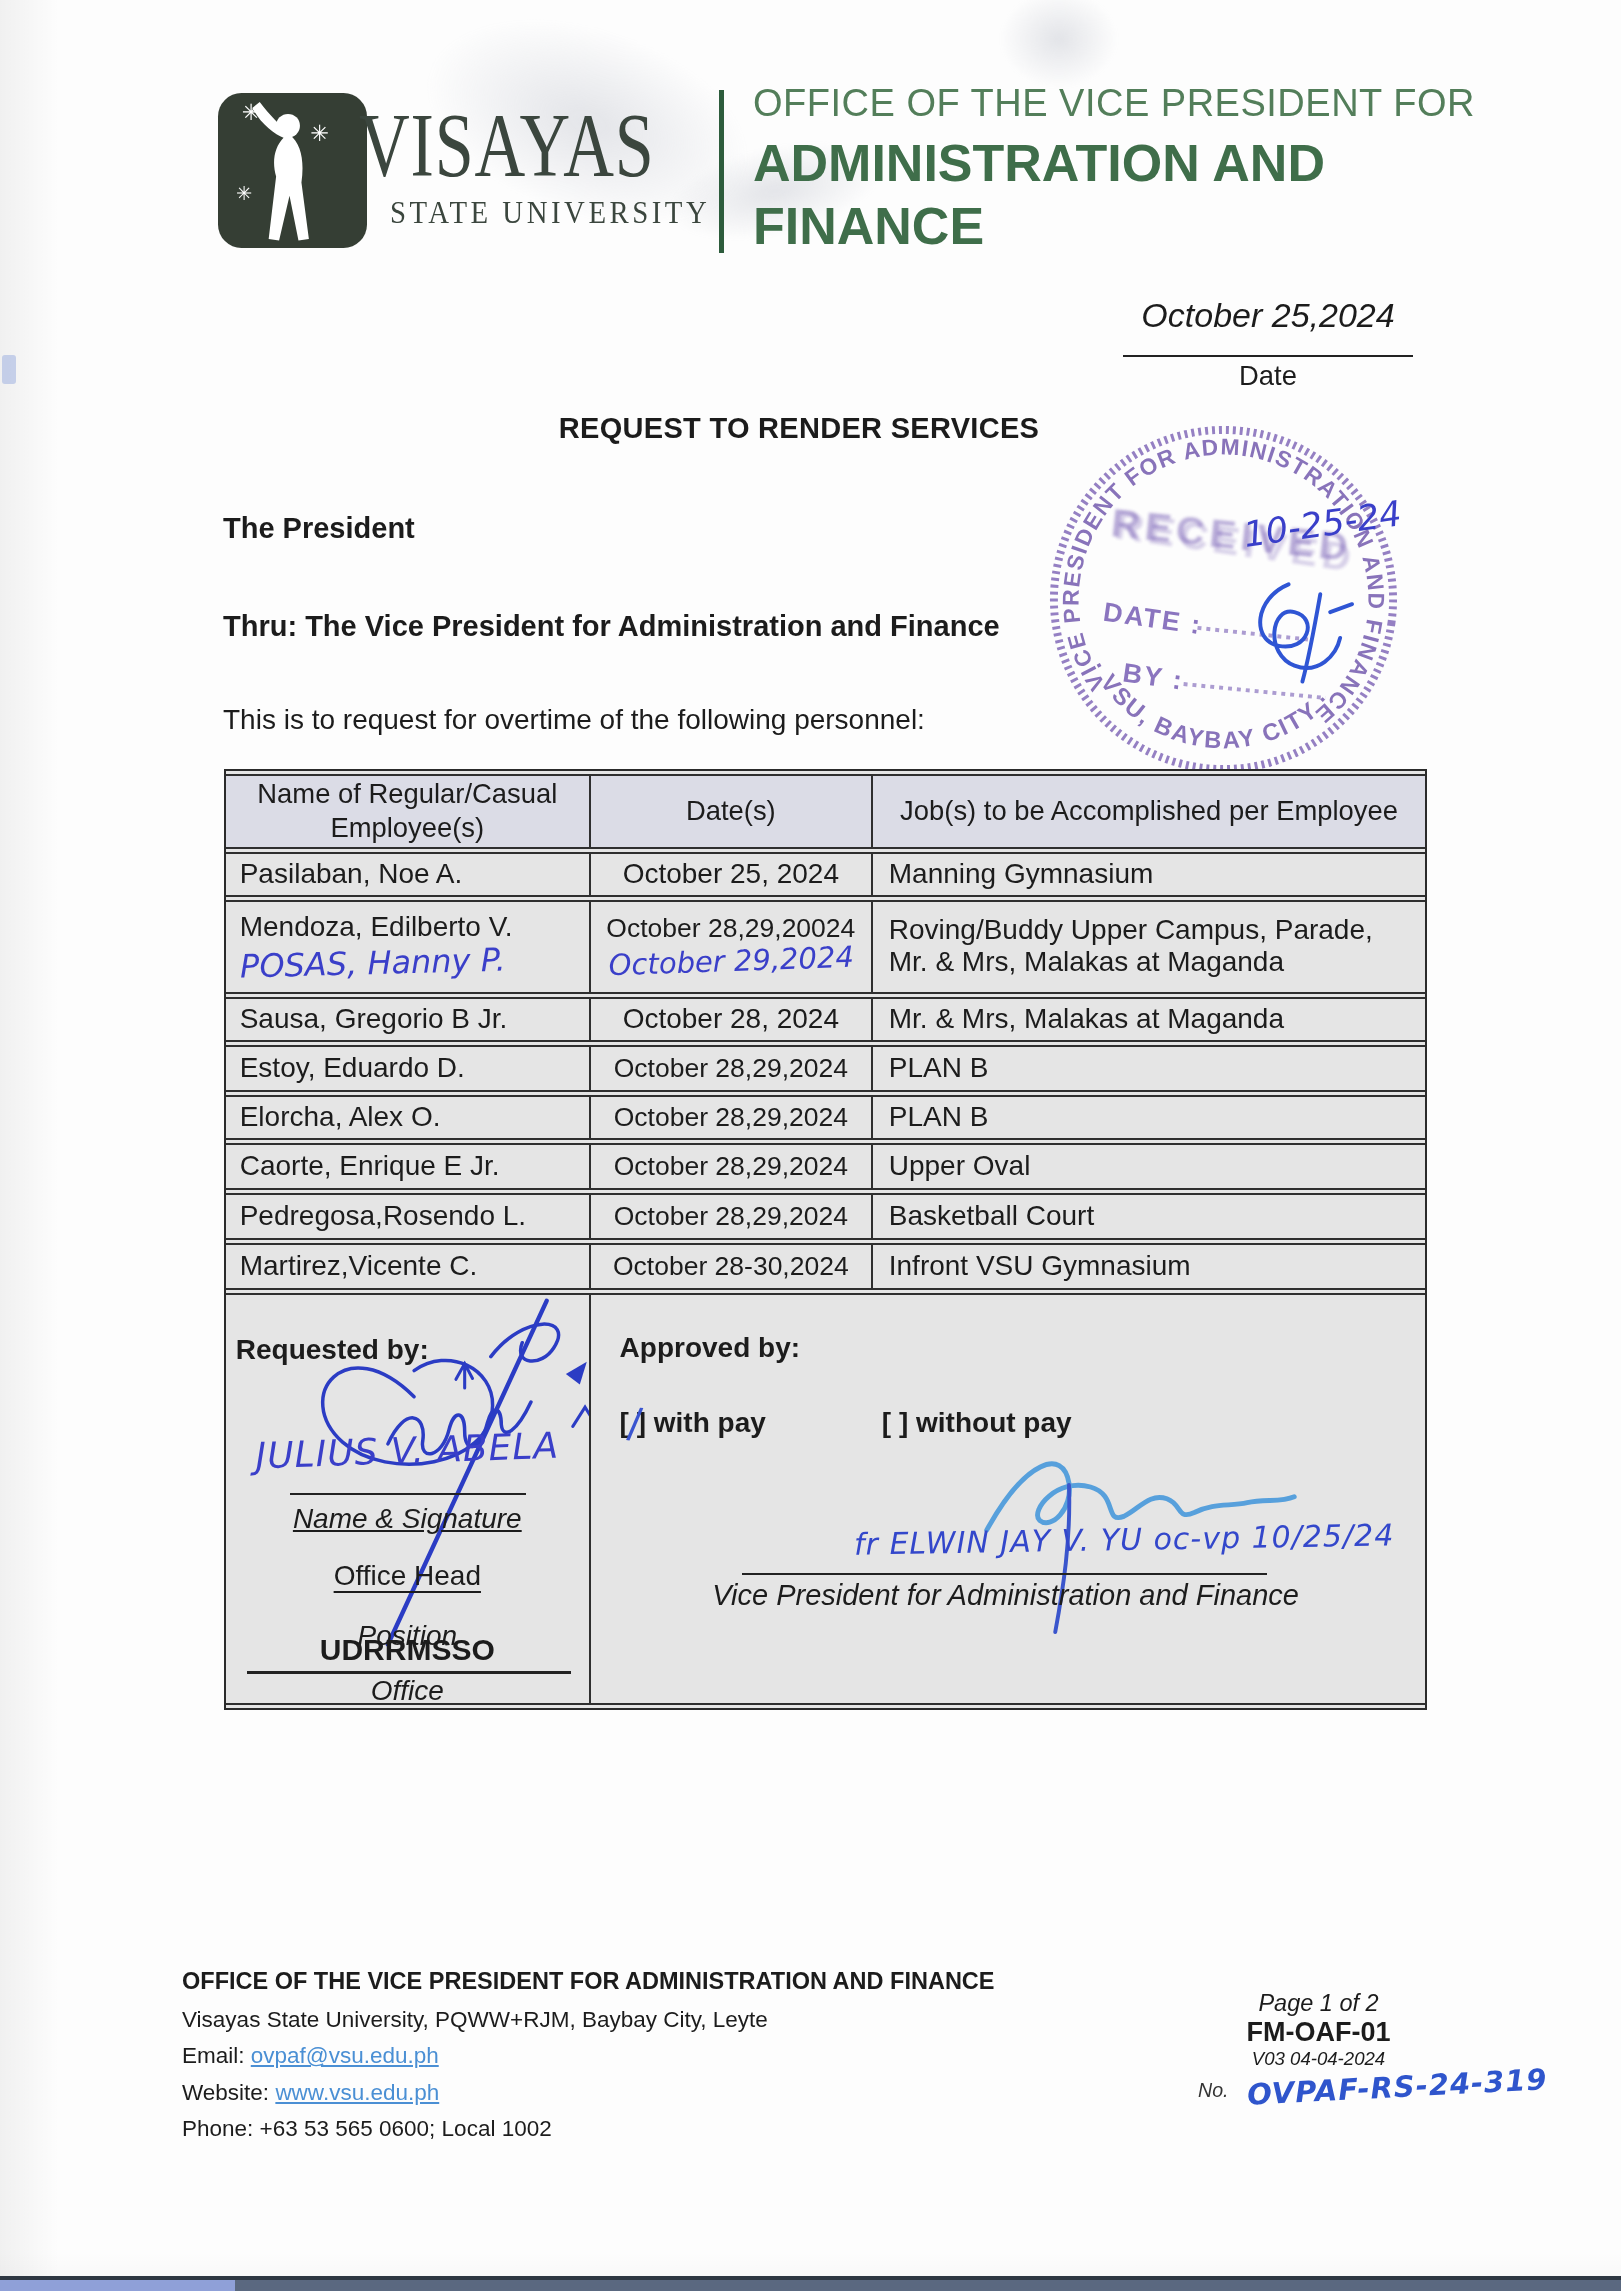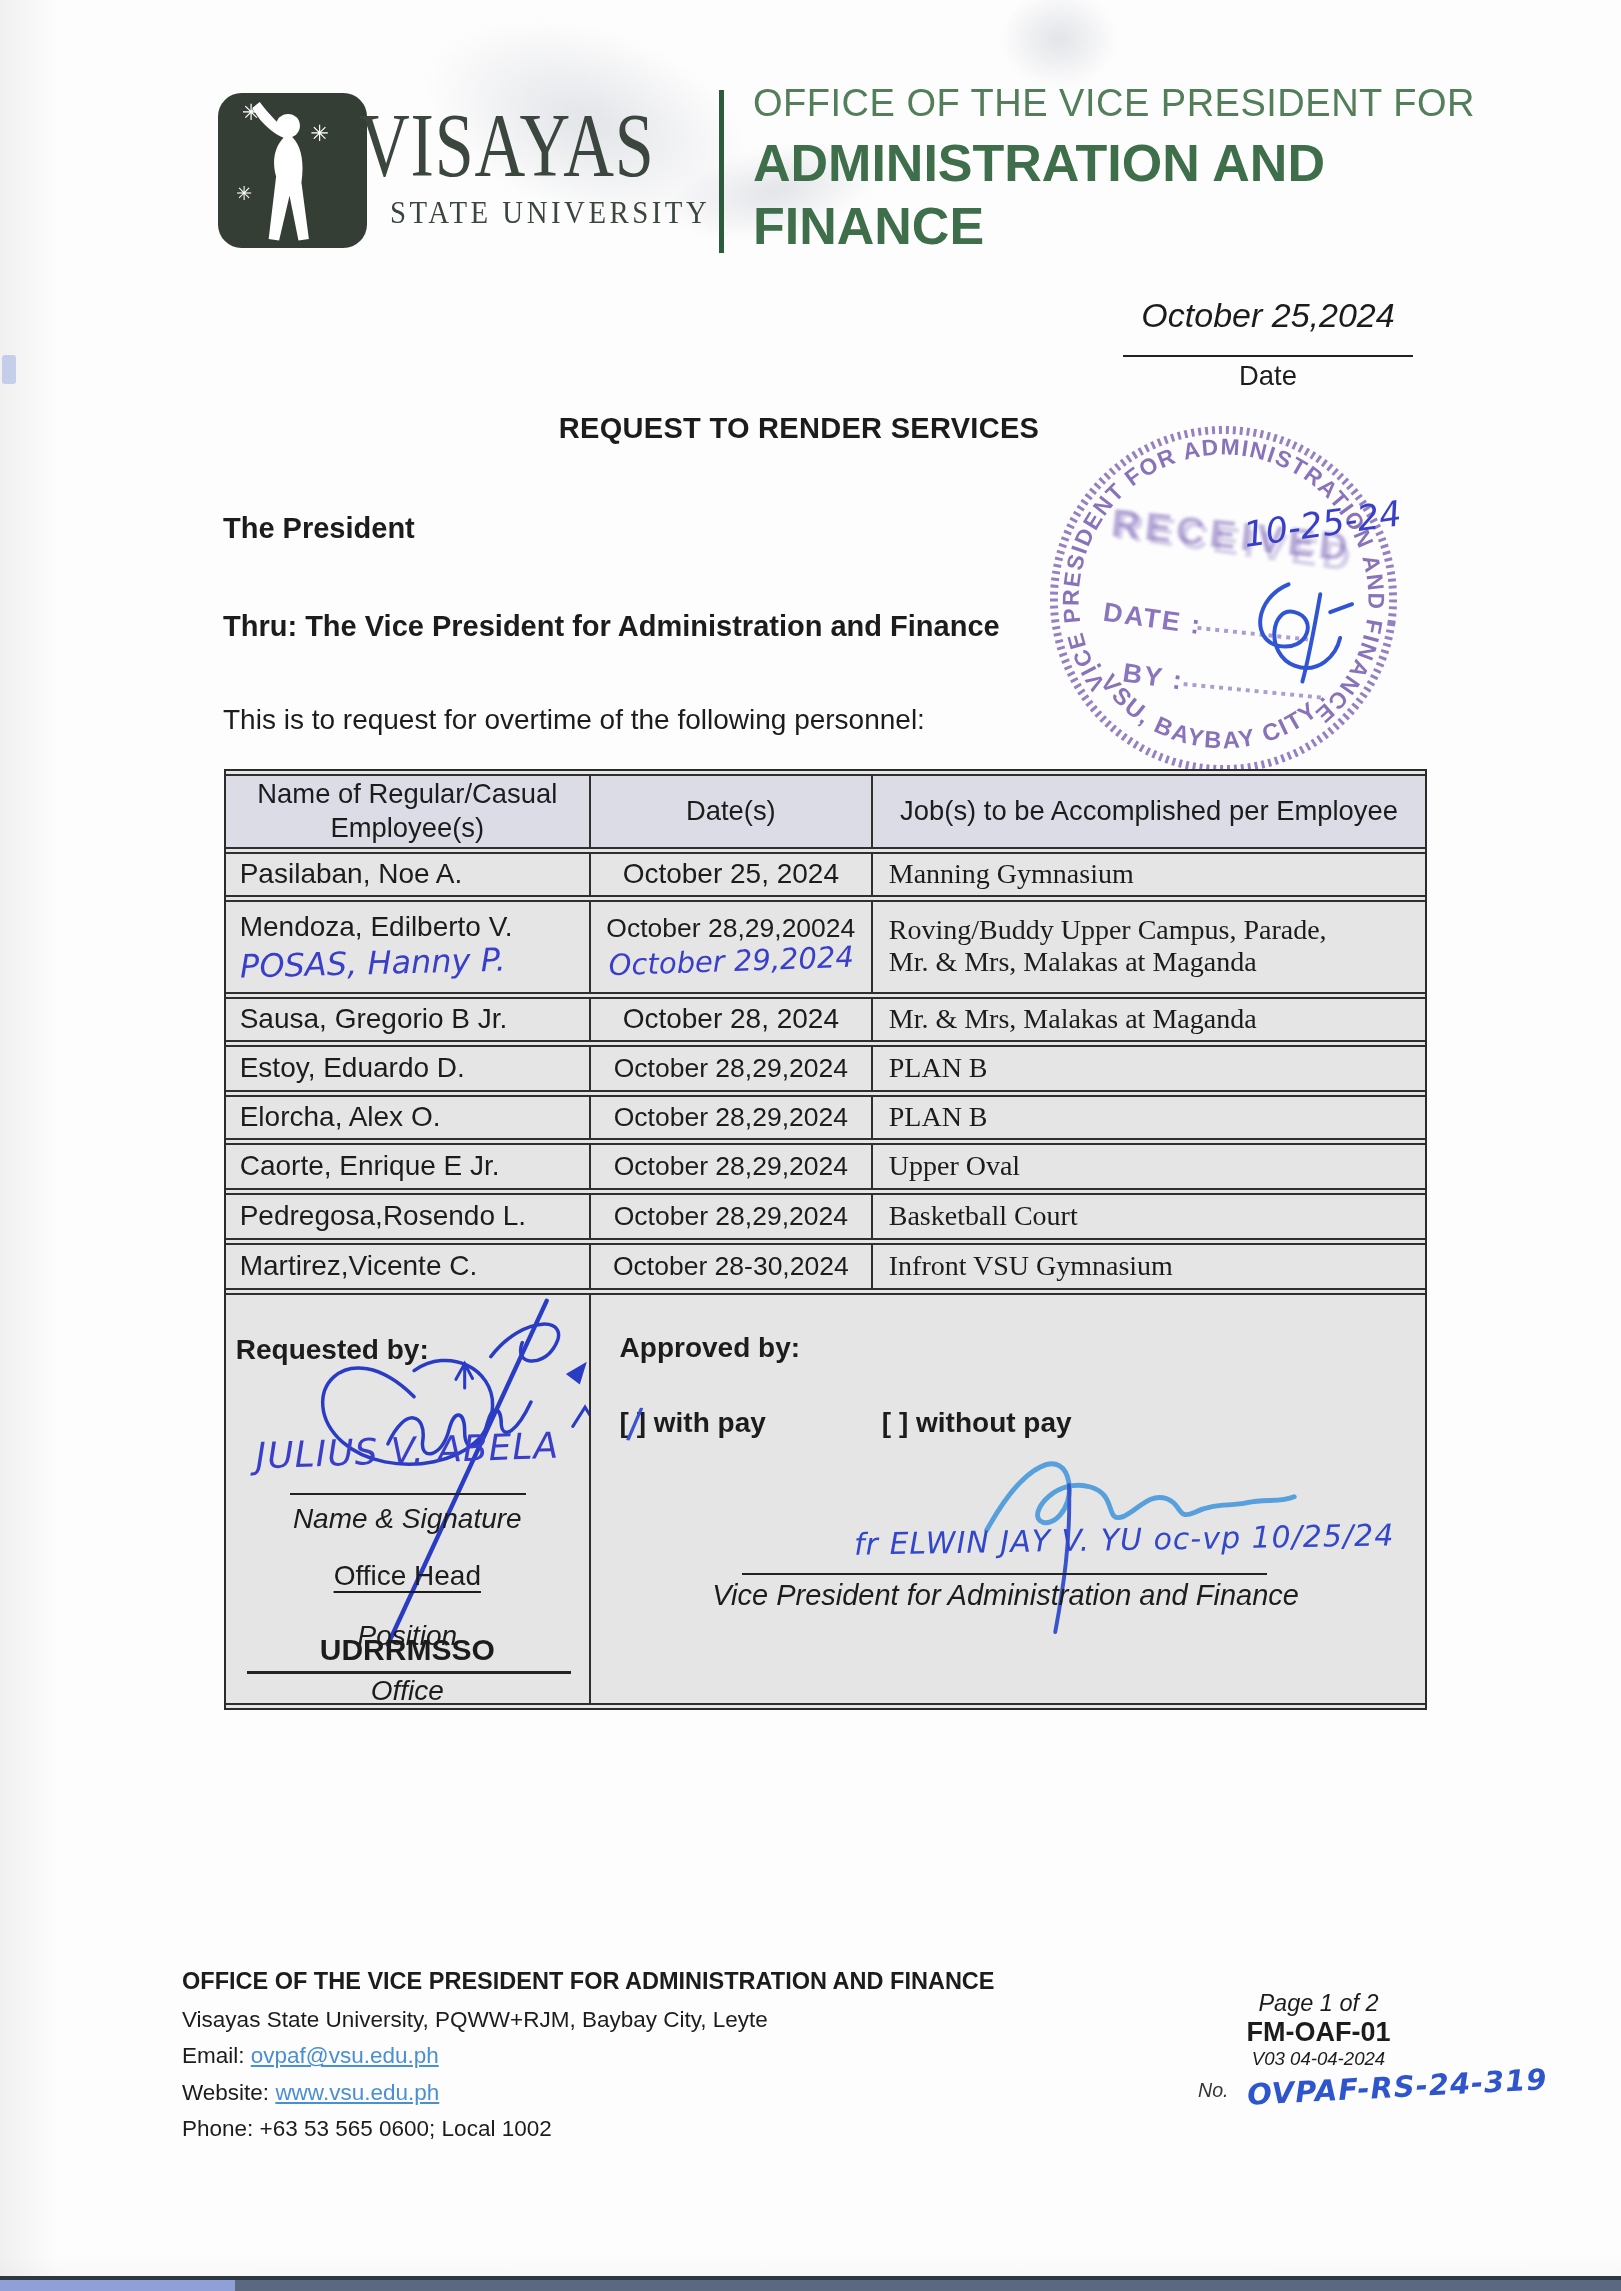--- a/index.html
+++ b/index.html
@@ -49,21 +49,21 @@
   
   .otable-wrap{left:224px;top:769px;width:1199px;border:2.9px solid #2b2b2b;background:#e5e5e5;}
   table.otable{width:100%;border-collapse:separate;border-spacing:0 3.9px;table-layout:fixed;}
   .otable th,.otable td{border-top:2px solid #2f2f2f;border-bottom:2px solid #2f2f2f;border-right:2px solid #2f2f2f;
     vertical-align:middle;overflow:hidden;}
   .otable th:last-child,.otable td:last-child{border-right:none;}
   .otable th{background:#dbdce6;font-weight:normal;font-size:27.4px;text-align:center;line-height:1.25;}
   .otable td{font-size:28px;}
   .cell-name{padding-left:13.7px;text-align:left;}
   .cell-date{text-align:center;}
-  .cell-job{padding-left:15.7px;text-align:left;font-family:Liberation Serif, serif;}
+  .cell-job{padding-left:15.7px;text-align:left;}
   .stack{display:flex;flex-direction:column;justify-content:space-between;height:100%;box-sizing:border-box;padding:7.8px 0 9.8px 0;}
   .hw-name{font-size:32px;transform:rotate(-1.5deg);}
   .hw-date{font-size:29px;transform:rotate(-2deg);}
 
   
   .sigcell{position:relative;}
   .sig-label{position:absolute;font-size:28px;font-weight:bold;}
   .c{position:absolute;left:0;width:100%;text-align:center;}
   .it{font-style:italic;}
   .julius{font-size:36px;letter-spacing:1px;transform:rotate(-2deg);font-weight:normal;}
@@ -245,21 +245,21 @@
               <path d="M118,172 C138,128 162,138 158,168 C154,192 180,188 188,156 C194,132 206,134 206,158 C206,184 224,180 232,148 C238,126 248,130 248,150 C250,168 266,158 282,124"></path>
               <path d="M236,72 C274,22 332,26 308,62 C294,84 262,82 272,56"></path>
               <path d="M300,8 L118,402" stroke-width="5"></path>
               <path d="M322,92 l24,-14 -8,26 z" fill="#2b3cc4" stroke="none"></path>
               <path d="M196,98 l10,-18 9,17 m-9,-17 v28" stroke-width="3.5"></path>
               <path d="M330,152 l14,-22 13,21" stroke-width="3.5"></path>
             </svg>
           </div>
           <div class="c hw julius" style="top:135px;">JULIUS V. ABELA</div>
           <div class="line" style="left:64px;width:236px;top:198px;"></div>
-          <div class="c it" style="top:208px;font-size:28px;">Name &amp; Signature</div>
+          <div class="c it" style="top:208px;font-size:28px;text-decoration:underline;">Name &amp; Signature</div>
           <div class="c office-head" style="top:265px;">Office Head</div>
           <div class="c it" style="top:325px;font-size:28px;">Position</div>
           <div class="c udrrmsso" style="top:338px;">UDRRMSSO</div>
           <div class="line" style="left:20.6px;width:324px;top:376px;border-top-width:3.9px;"></div>
           <div class="c it" style="top:380px;font-size:28px;">Office</div>
         </td>
         <td class="sigcell" colspan="2">
           <div class="sig-label" style="left:29px;top:37px;">Approved by:</div>
           <div class="paychk" style="left:29px;top:112px;">
             <span class="cb"><span>[</span><span class="slash">/</span><span>&nbsp;</span><span>]</span></span><span> with pay</span><span class="gap"></span><span class="cb"><span>[</span><span>&nbsp;</span><span>]</span></span><span> without pay</span>

